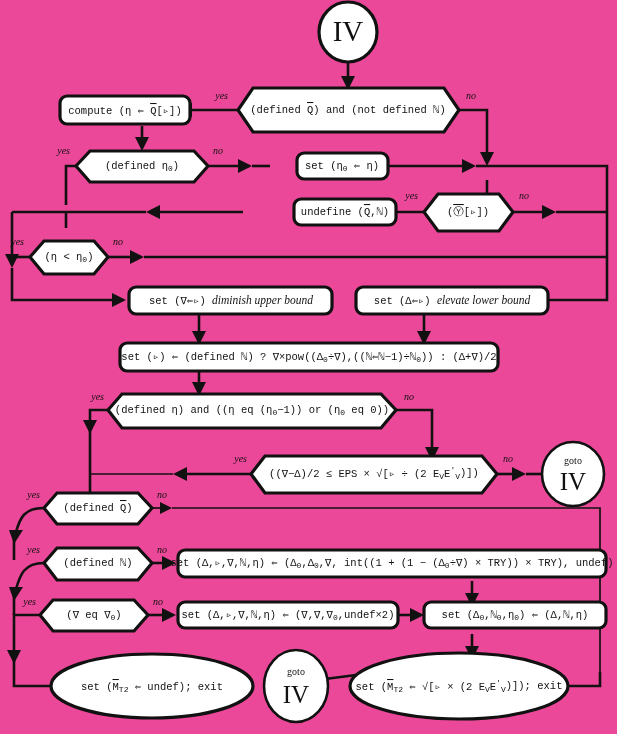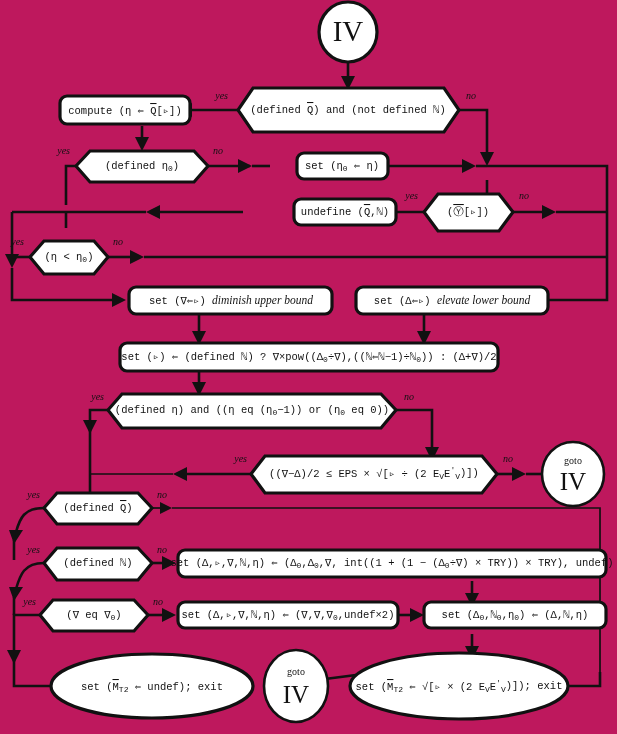--- a/index.html
+++ b/index.html
@@ -7,21 +7,21 @@
     padding: 0;
     background: #ffffff;
   }
   body {
     font-family: "Liberation Serif", serif;
   }
   #chart-root {
     position: relative;
     width: 617px;
     height: 734px;
-    background: #be185d;
+    background: #ec4899;
     overflow: hidden;
   }
   svg#flow {
     display: block;
     width: 617px;
     height: 734px;
   }
   .shape-outline {
     fill: #ffffff;
     stroke: #111111;

